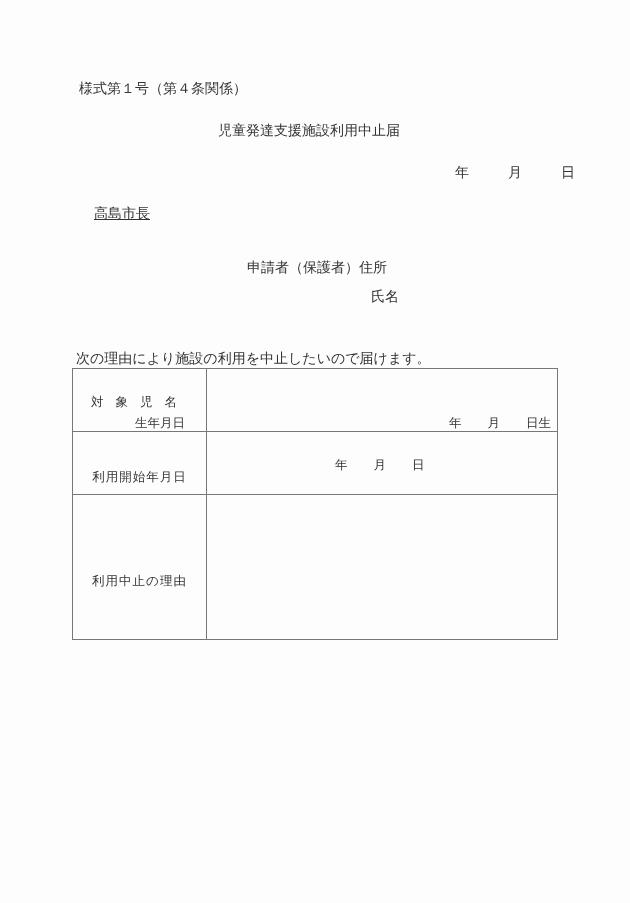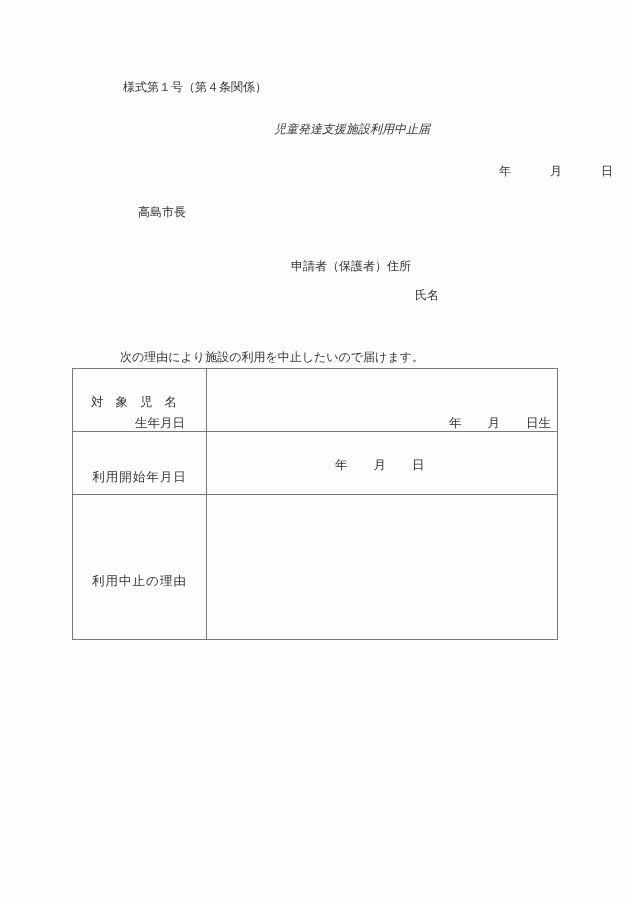--- a/index.html
+++ b/index.html
@@ -4,26 +4,26 @@
 <style>
   html, body { margin: 0; padding: 0; }
   body {
     width: 630px; height: 903px;
     background: #fdfdfd;
     font-family: "DejaVu Serif", "Liberation Serif", serif;
     color: #333;
     position: relative;
     overflow: hidden;
   }
-  .abs { position: absolute; white-space: nowrap; font-size: 12px; line-height: 1; margin-left: 44px; }
+  .abs { position: absolute; white-space: nowrap; font-size: 14px; line-height: 1; }
   #form-number { left: 79px; top: 81px; }
-  #doc-title { left: 230px; top: 123px; font-style: italic; }
+  #doc-title { left: 218px; top: 123px; }
   #date-line { left: 455px; top: 165px; }
   #date-line span { display: inline-block; }
-  #addressee { left: 94px; top: 206px; }
+  #addressee { left: 94px; top: 206px; text-decoration: underline; }
   #applicant-label { left: 247px; top: 260px; }
   #applicant-name { left: 371px; top: 289px; }
   #intro { left: 76px; top: 351px; }
 
   table.form {
     position: absolute; left: 72px; top: 368px;
     width: 486px; border-collapse: collapse;
     font-size: 12.5px;
   }
   table.form td {

